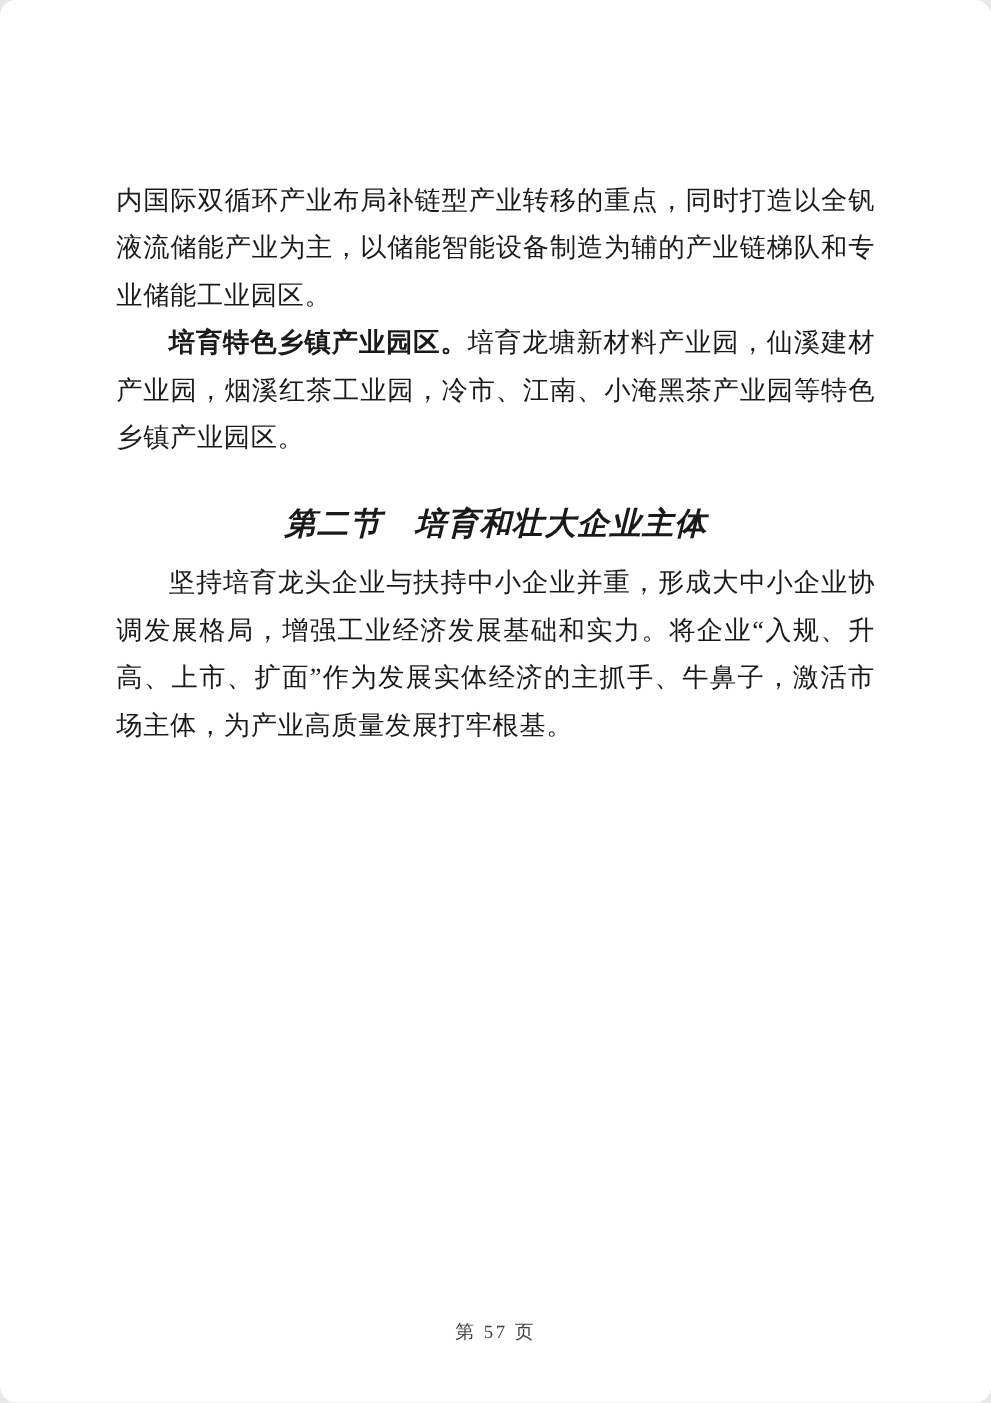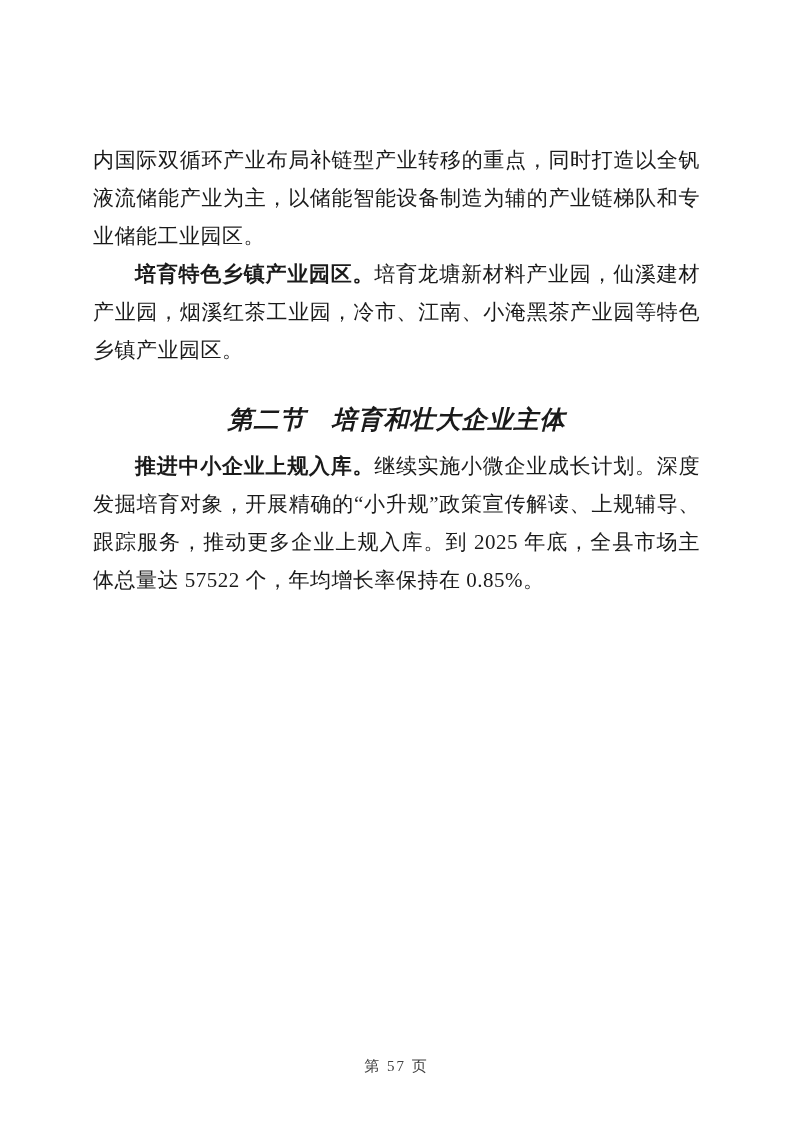--- a/index.html
+++ b/index.html
@@ -9,20 +9,21 @@
   }
   .page {
     position: relative;
     width: 793px;
     height: 1122px;
     margin: 0 auto;
     background: #ffffff;
     font-family: "Liberation Serif", "DejaVu Serif", serif;
     color: #1a1a1a;
     overflow: hidden;
+    border-radius: 13px;
   }
   .content {
     position: absolute;
     left: 93px;
     top: 141px;
     width: 607px;
   }
   p.body {
     margin: 0;
     font-size: 21px;
@@ -63,22 +64,22 @@
 
 <div class="page">
   <div class="content">
 
     <p class="body">内国际双循环产业布局补链型产业转移的重点，同时打造以全钒液流储能产业为主，以储能智能设备制造为辅的产业链梯队和专业储能工业园区。</p>
 
     <p class="body indent"><span class="lead">培育特色乡镇产业园区。</span><span>培育龙塘新材料产业园，仙溪建材产业园，烟溪红茶工业园，冷市、江南、小淹黑茶产业园等特色乡镇产业园区。</span></p>
 
     <h2 class="section-heading">第二节　培育和壮大企业主体</h2>
 
+    <p class="body indent">坚持培育龙头企业与扶持中小企业并重，形成大中小企业协调发展格局，增强工业经济发展基础和实力。将企业“入规、升高、上市、扩面”作为发展实体经济的主抓手、牛鼻子，激活市场主体，为产业高质量发展打牢根基。</p>
 
-    <p class="body indent"><span class="lead">推进中小企业上规入库。</span><span>继续实施小微企业成长计划。深度发掘培育对象，开展精确的“小升规”政策宣传解读、上规辅导、跟踪服务，推动更多企业上规入库。到 2025 年底，全县市场主体总量达 57522 个，年均增长率保持在 0.85%。</span></p>
 
 
   </div>
 
   <div class="footer">
     <span>第 57 页</span>
   </div>
 </div>
 
 </body></html>

